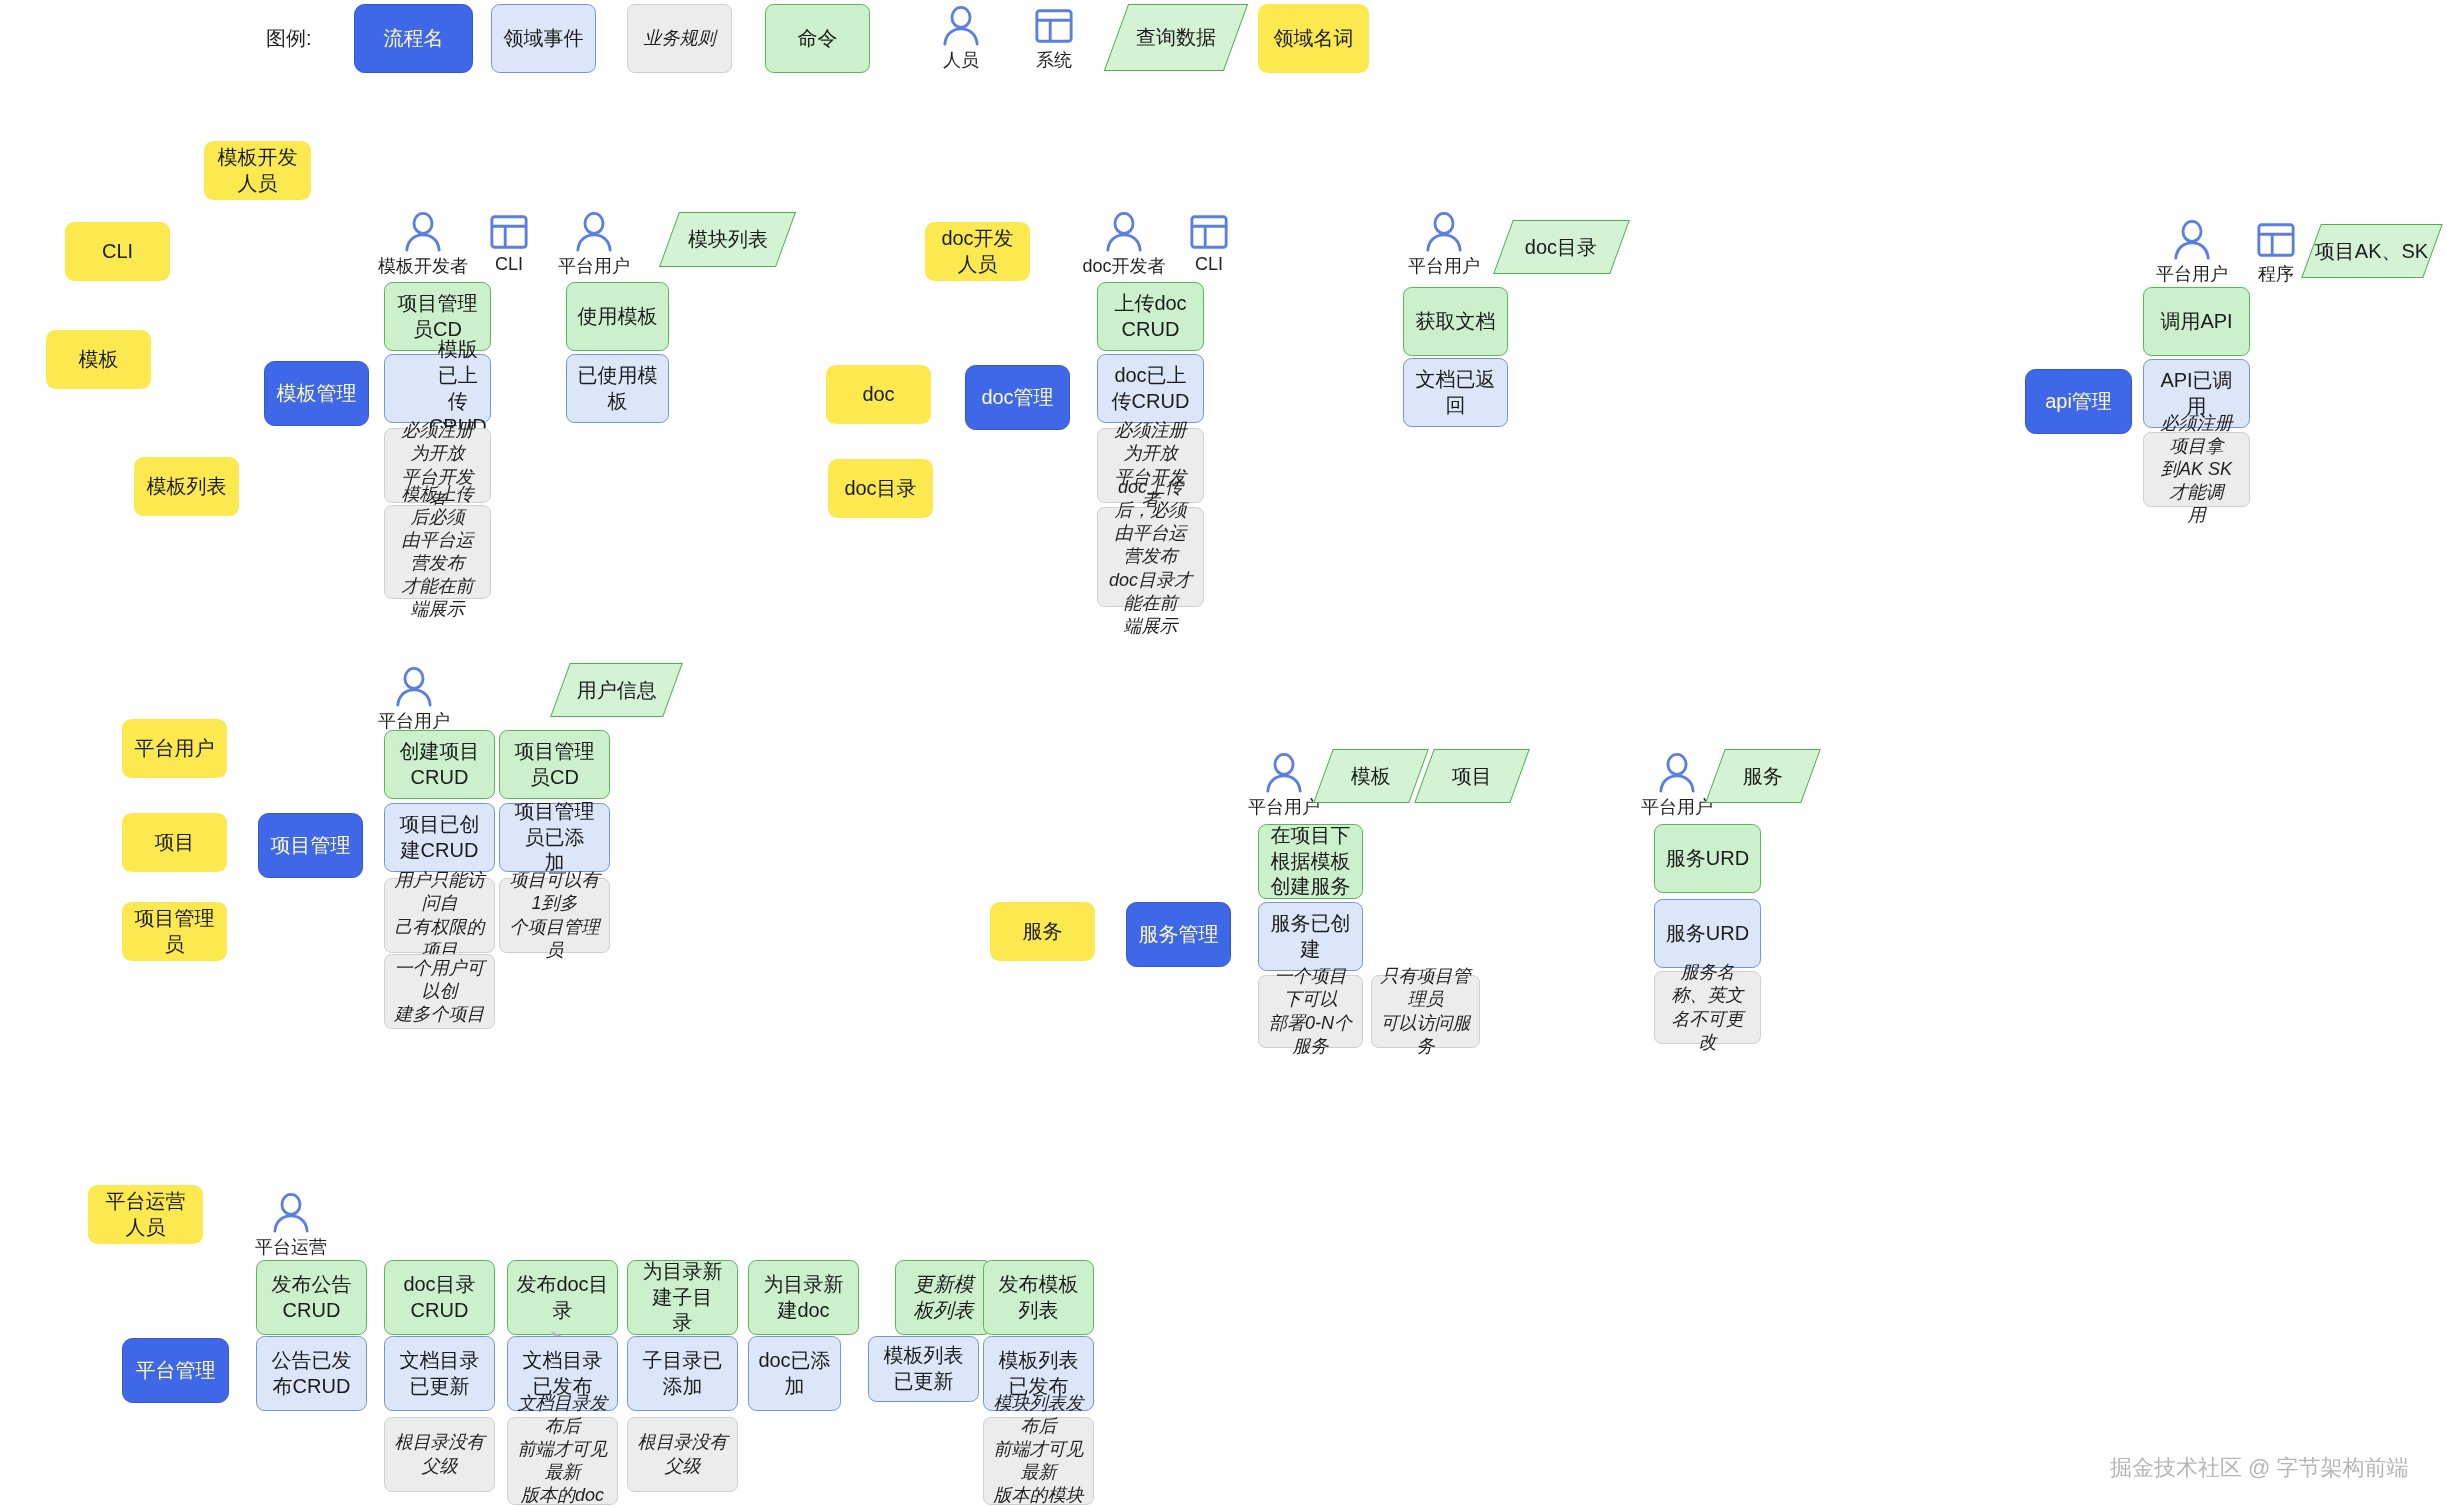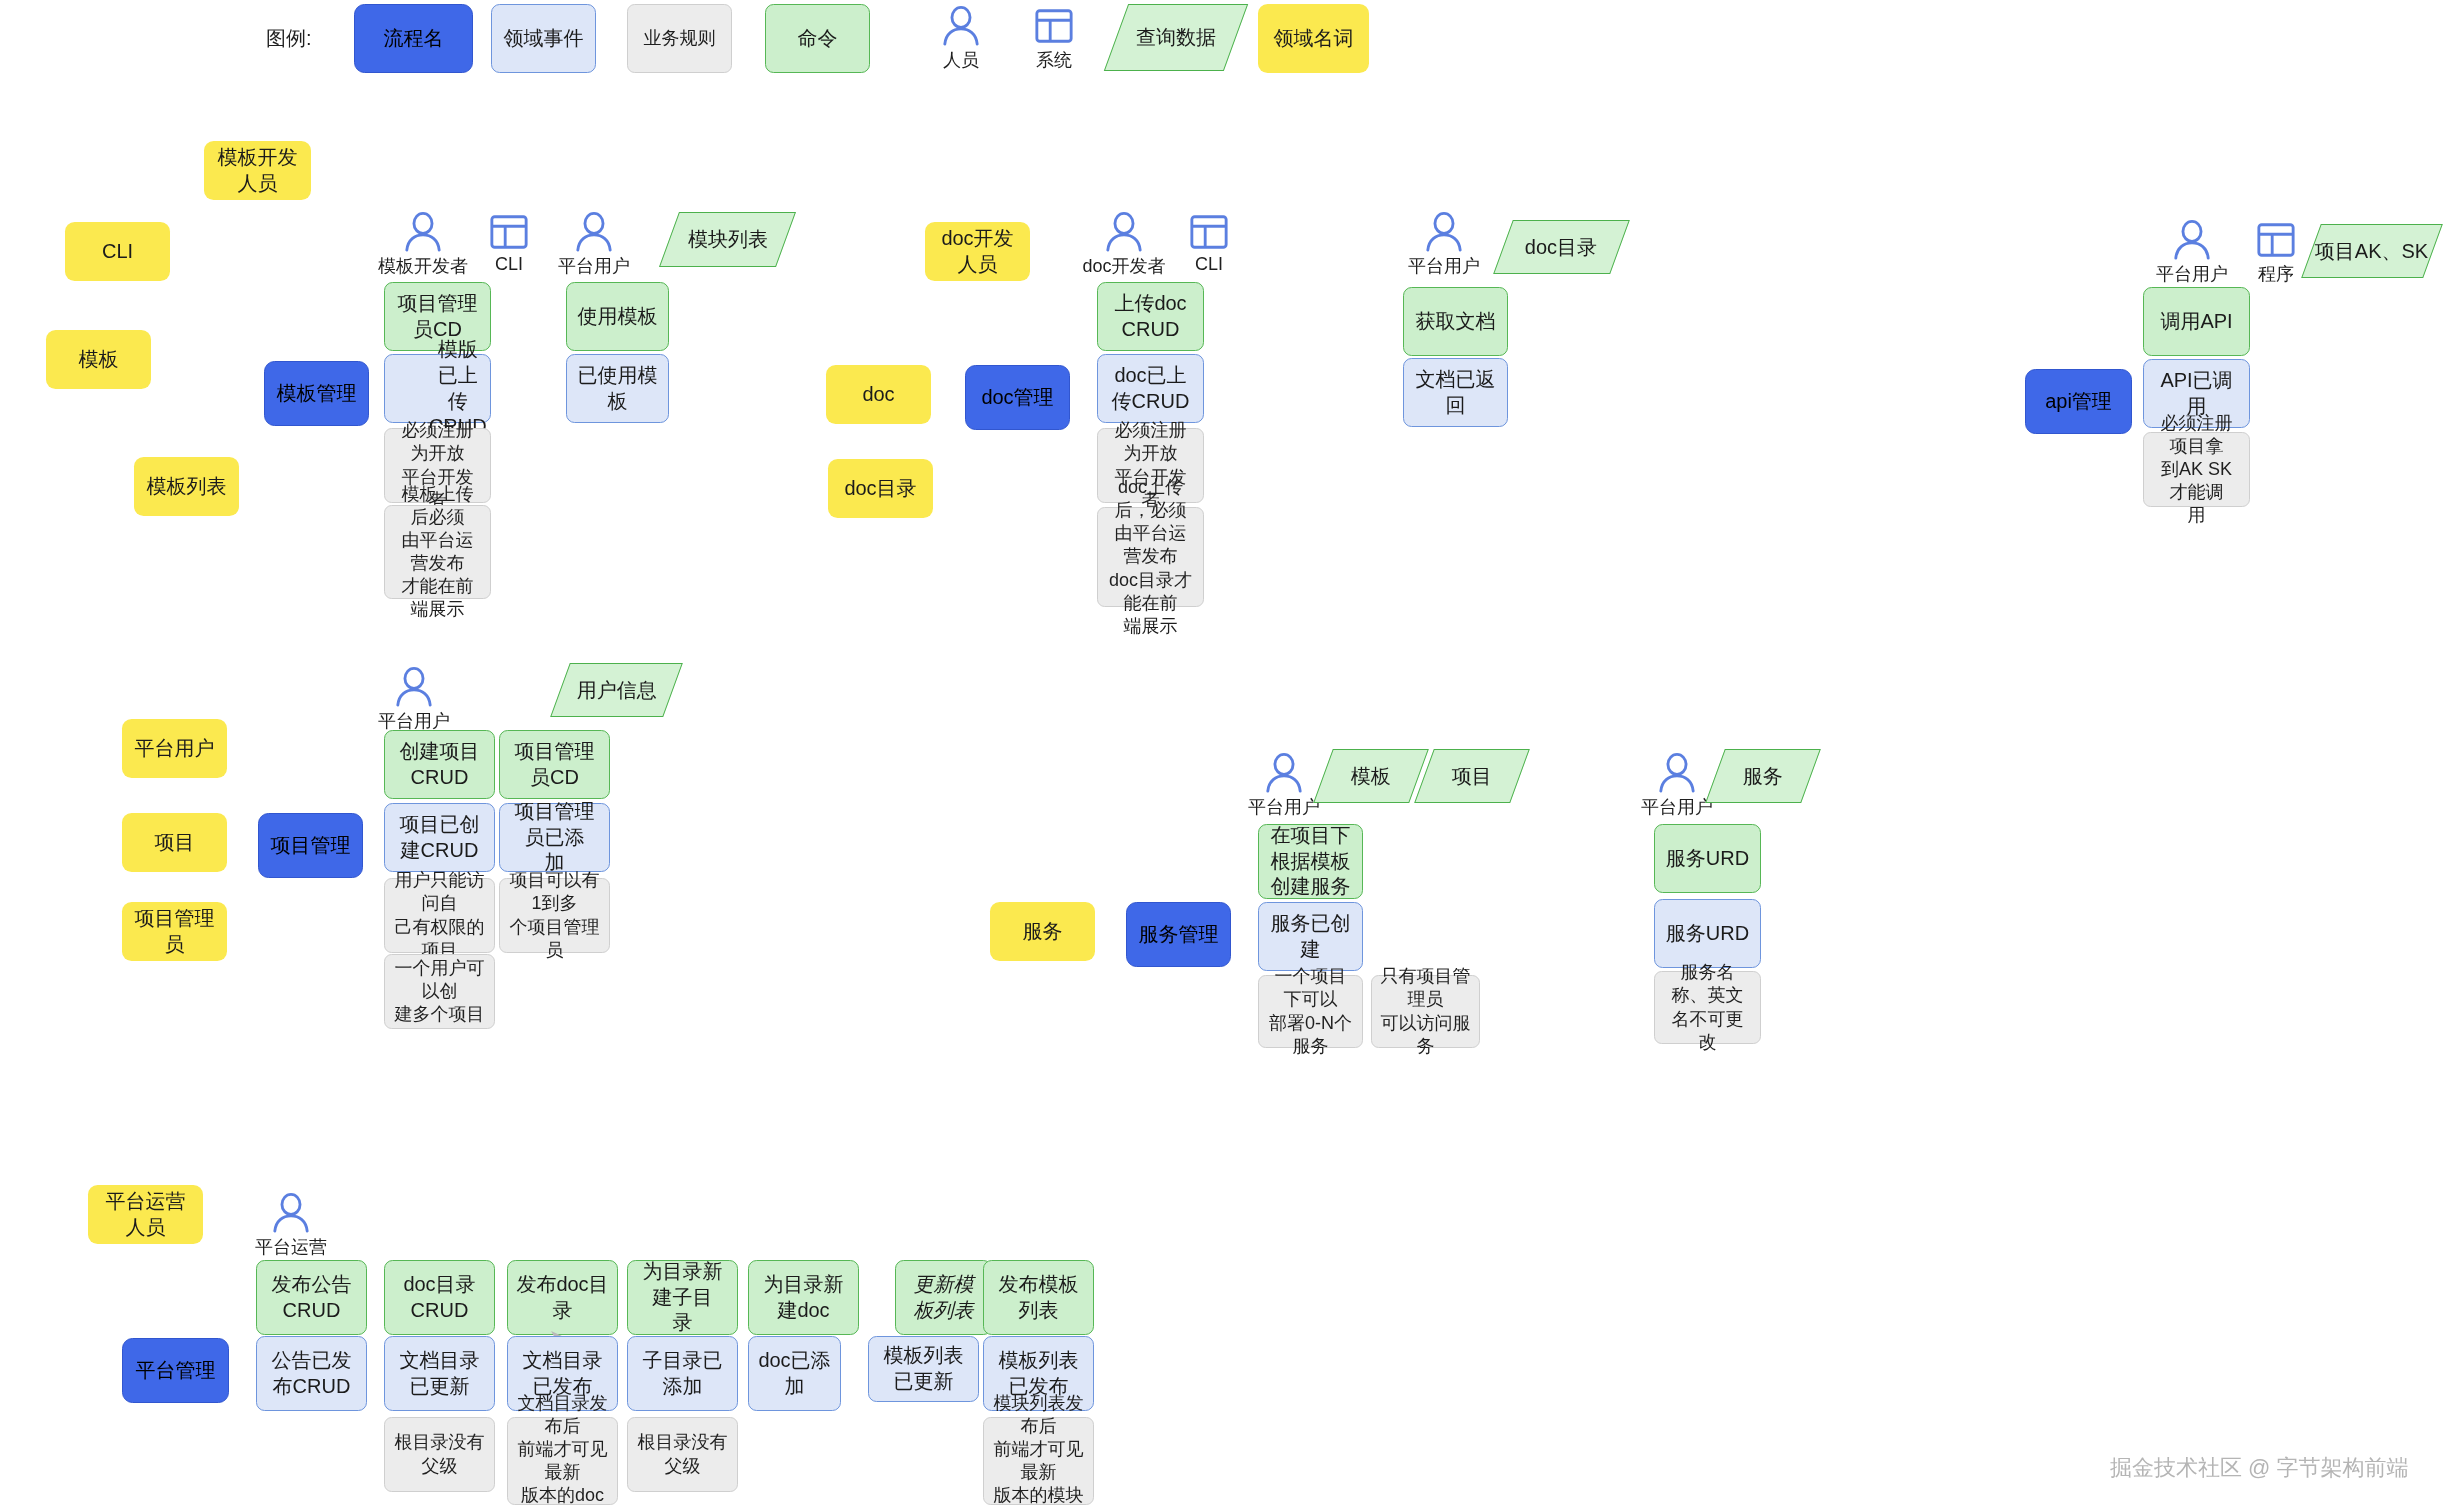--- a/index.html
+++ b/index.html
@@ -31,38 +31,39 @@
     line-height: 1.28;
     border-radius: 8.6px;
     padding: 3.8px 7.6px;
     white-space: pre-line;
   }
 
   
   .card.process {
     background: #3f68e8;
     border: 1px solid #3156cf;
-    color: #000000;
+    color: #fef9c3;
     font-size: 20px;
     border-radius: 10.5px;
   }
   
   .card.event {
     background: #dde6f8;
     border: 1.4px solid #6e95dd;
     color: #1b1b1b;
     font-size: 20px;
   }
   
   .card.rule {
     background: #ececec;
     border: 1.4px solid #cfcfcf;
     color: #1f1f1f;
     font-size: 18px;
     border-radius: 7.6px;
+    font-style: italic;
   }
   
   .card.command {
     background: #ccefcc;
     border: 1.4px solid #56b755;
     color: #1b1b1b;
     font-size: 20px;
   }
   
   .card.noun {

